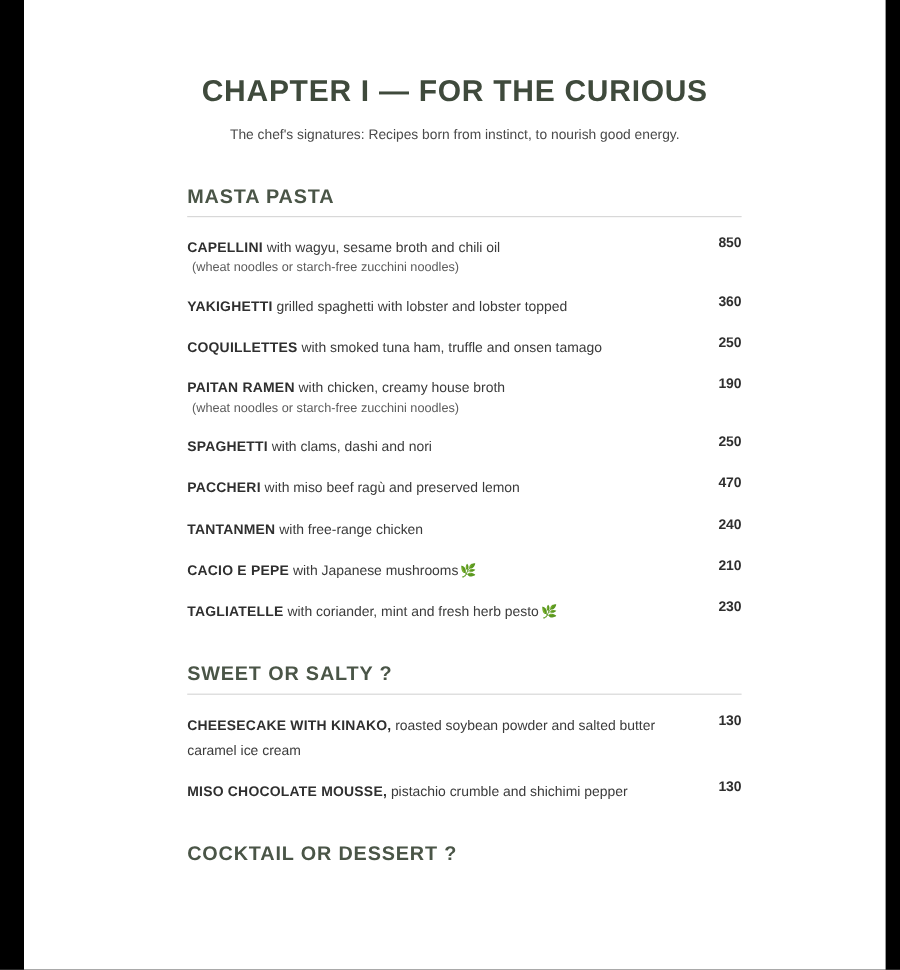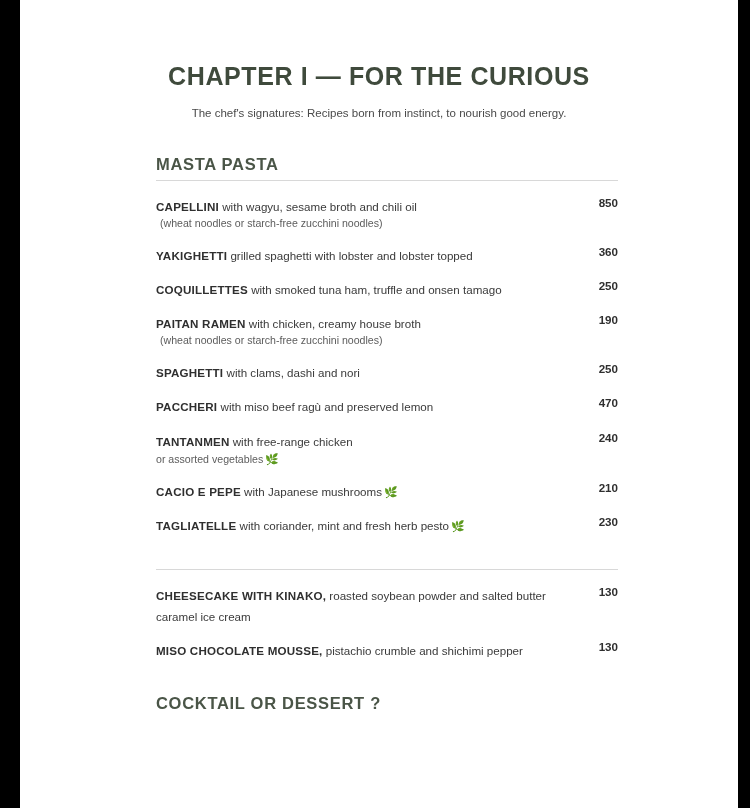--- a/index.html
+++ b/index.html
@@ -140,33 +140,34 @@
           </div>
           <div class="item">
             <div class="item-text"><span class="item-name">SPAGHETTI</span><span class="item-desc"> with clams, dashi and nori</span></div>
             <div class="item-price">250</div>
           </div>
           <div class="item">
             <div class="item-text"><span class="item-name">PACCHERI</span><span class="item-desc"> with miso beef ragù and preserved lemon</span></div>
             <div class="item-price">470</div>
           </div>
           <div class="item">
-            <div class="item-text"><span class="item-name">TANTANMEN</span><span class="item-desc">  with free-range chicken</span><span class="item-sub"><span>or assorted vegetables</span><span class="leaf">🌿</span></span></div>
+            <div class="item-text"><span class="item-name">TANTANMEN</span><span class="item-desc">  with free-range chicken</span></div>
             <div class="item-price">240</div>
           </div>
           <div class="item">
             <div class="item-text"><span class="item-name">CACIO E PEPE</span><span class="item-desc"> with Japanese mushrooms</span><span class="leaf">🌿</span></div>
             <div class="item-price">210</div>
           </div>
           <div class="item">
             <div class="item-text"><span class="item-name">TAGLIATELLE</span><span class="item-desc"> with coriander, mint and fresh herb pesto</span><span class="leaf">🌿</span></div>
             <div class="item-price">230</div>
           </div>
         </div>
         <div class="section next-section">
+          <div class="section-heading">SWEET OR SALTY ?</div>
           <hr class="section-rule">
           <div class="item">
             <div class="item-text"><span class="item-name">CHEESECAKE WITH KINAKO,</span><span class="item-desc">  roasted soybean powder and salted butter caramel ice cream</span></div>
             <div class="item-price">130</div>
           </div>
           <div class="item">
             <div class="item-text"><span class="item-name">MISO CHOCOLATE MOUSSE,</span><span class="item-desc">  pistachio crumble and shichimi pepper</span></div>
             <div class="item-price">130</div>
           </div>
         </div>

